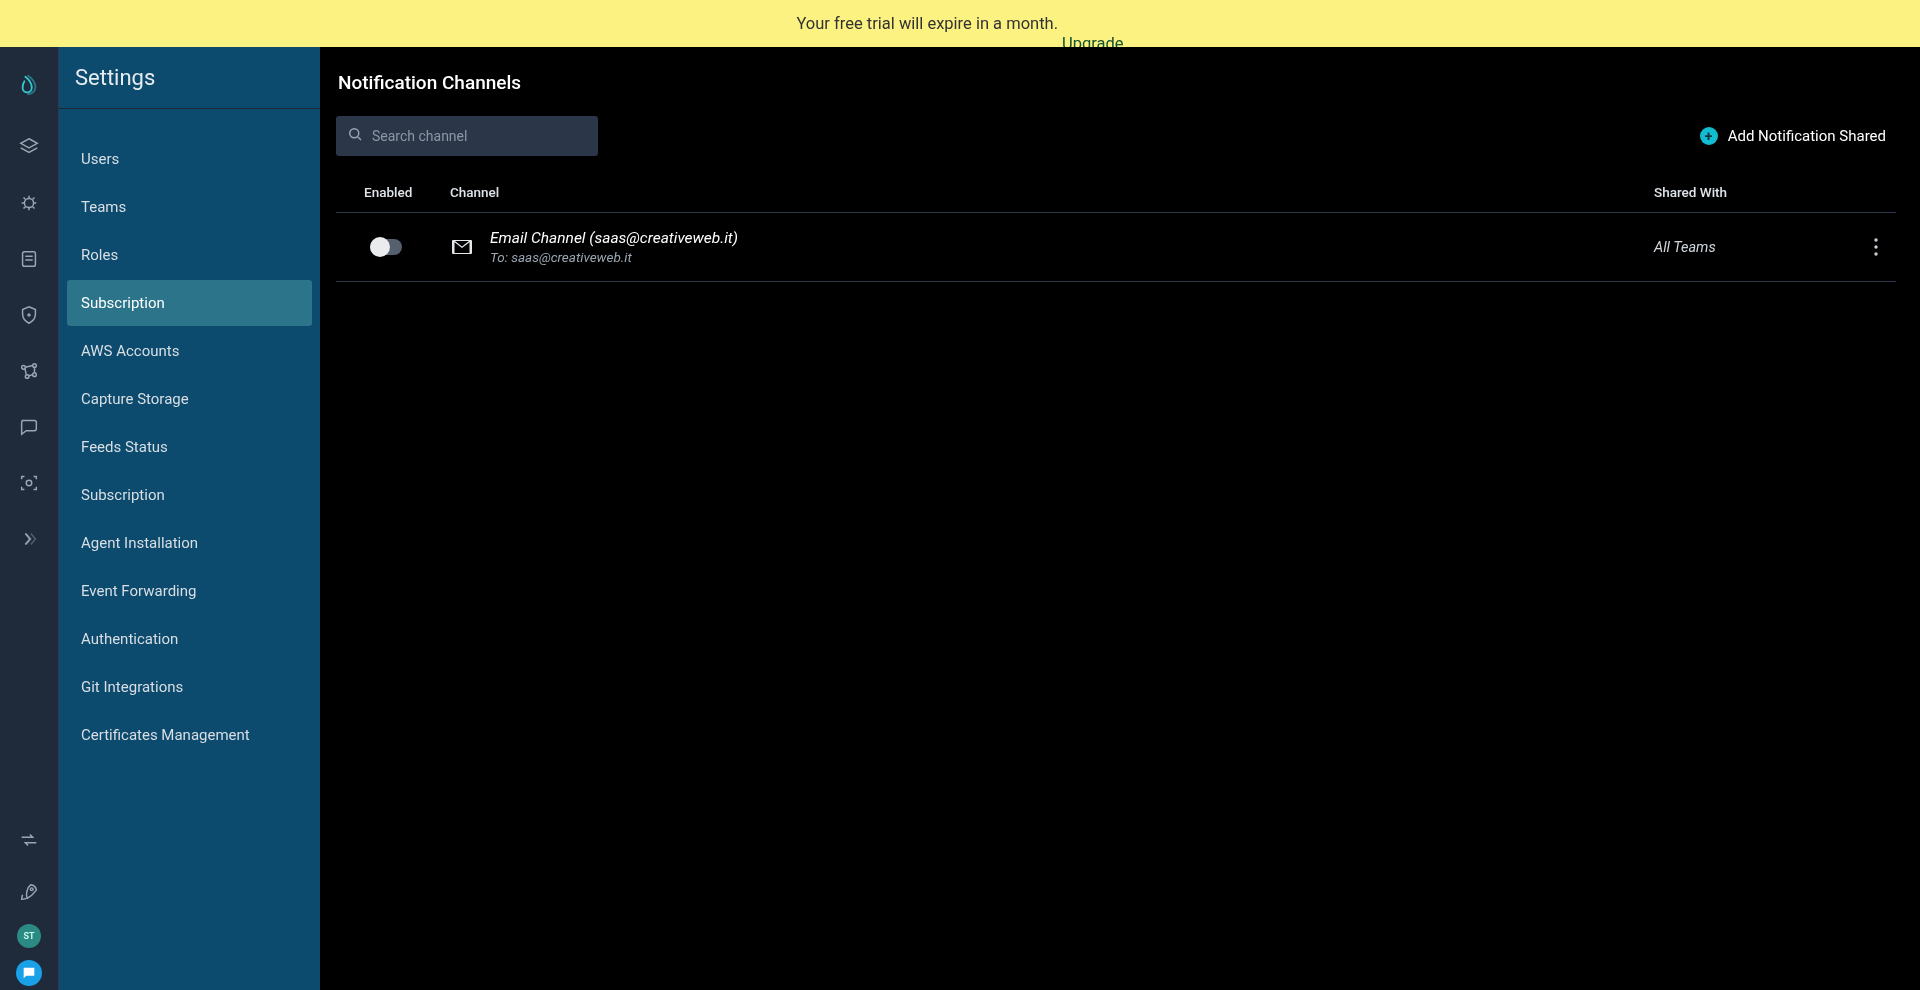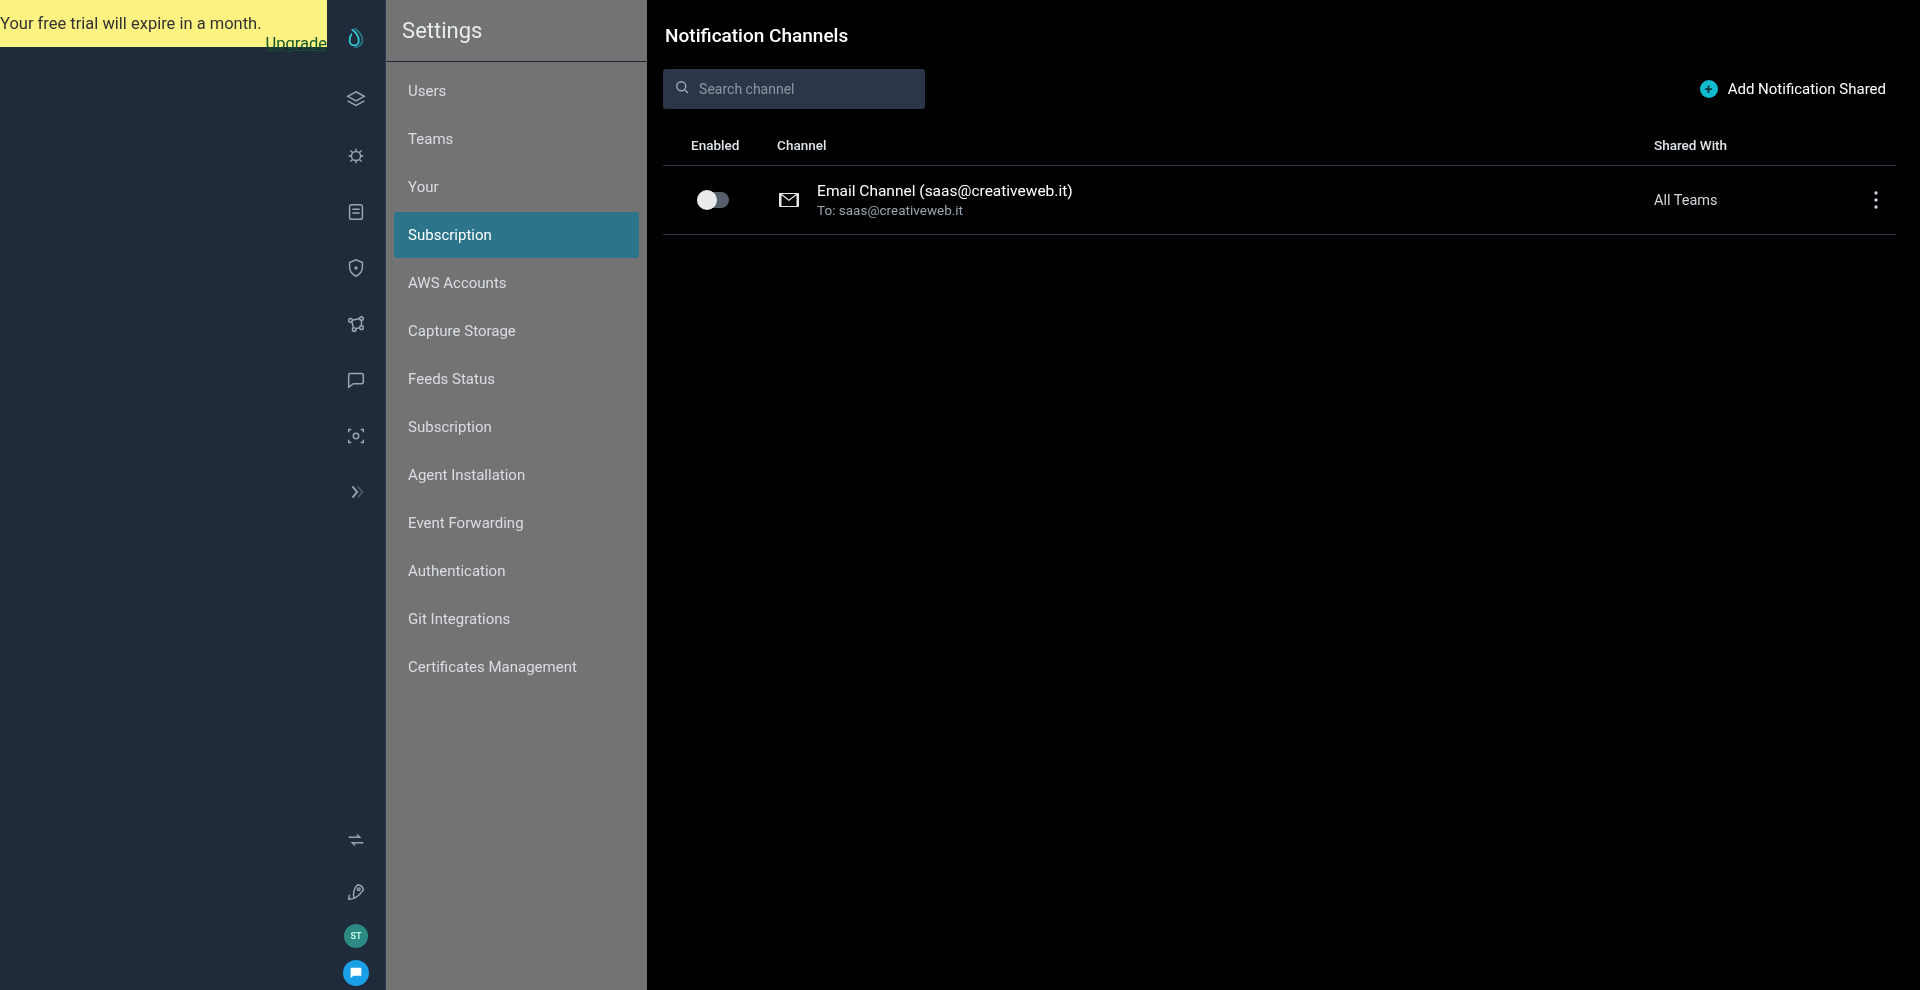--- a/index.html
+++ b/index.html
@@ -1,17 +1,17 @@
 <!DOCTYPE html>
 <html><head>
 <meta charset="utf-8">
 <style>
   * { margin:0; padding:0; box-sizing:border-box; font-family: -apple-system, BlinkMacSystemFont, "Segoe UI", Roboto, Helvetica, Arial, sans-serif; }
   html, body { height:100%; background:#1f2a3a; color:#fff; overflow:hidden; }
-  .app { display:flex; flex-direction:row; height:100vh; width:100vw;border-radius:16px; }
+  .app { display:flex; flex-direction:column; height:100vh; width:100vw;border-radius:16px; }
   .banner {
     background:#fcf281;
     color:#333;
     height:47px;
     display:flex;
     align-items:center;
     justify-content:center;
     font-size:16.5px;
     font-weight:400;
   }
@@ -46,23 +46,23 @@
      font-size:9px;font-weight:600;
   }
   .chat-badge {
      width:26px;height:26px;border-radius:50%;
      background:#19a0e6;color:#fff;
      display:flex;align-items:center;justify-content:center;
   }
 
   .sidebar {
     width:261px;
-    background:#737373;
+    background:#0c4a6e;
     color:#e7ecef;
-    display:flex; flex-direction:column;
+    display:flex; flex-direction:column;gap:21px;
   }
   .sidebar h1 {
     font-size:22px; font-weight:400;
     padding:18px 16px 18px 16px;
     border-bottom:1px solid #1d2836;
   }
   .sidebar nav { flex:1; overflow:auto; padding:4px; }
   .sidebar .item {
     padding:14px 14px;
     font-size:15px;
@@ -98,21 +98,21 @@
     font-size:14px;font-weight:700;line-height:1;
   }
 
   table { width:100%; border-collapse:collapse; }
   thead th {
     text-align:left; font-size:13.5px; font-weight:500;
     color:#dfe4e9; padding:10px 8px 12px 28px;
   }
   thead th.col-channel{padding-left:4px;}
   tbody tr { border-top:1px solid #2e3a4c; border-bottom:1px solid #2e3a4c; }
-  tbody td { padding:16px 8px 16px 28px; vertical-align:middle; font-size:15px; }
+  tbody td { padding:16px 8px 16px 28px; vertical-align:middle; font-size:15px;font-style:italic; }
 
   .toggle{
     width:32px;height:16px;border-radius:10px;background:#565f6d;
     position:relative;cursor:pointer;margin-left:6px;
   }
   .toggle .knob{
     position:absolute;left:0;top:-2px;width:20px;height:20px;border-radius:50%;
     background:#e9ebed;
   }
 
@@ -218,21 +218,21 @@
             </svg>
         </div>
       </div>
     </div>
 
     <aside class="sidebar">
       <h1>Settings</h1>
       <nav id="side-nav">
           <div class="item">Users</div>
           <div class="item">Teams</div>
-          <div class="item">Your</div>
+          <div class="item">Roles</div>
           <div class="item active">Subscription</div>
           <div class="item">AWS Accounts</div>
           <div class="item">Capture Storage</div>
           <div class="item">Feeds Status</div>
           <div class="item">Subscription</div>
           <div class="item">Agent Installation</div>
           <div class="item">Event Forwarding</div>
           <div class="item">Authentication</div>
           <div class="item">Git Integrations</div>
           <div class="item">Certificates Management</div>

